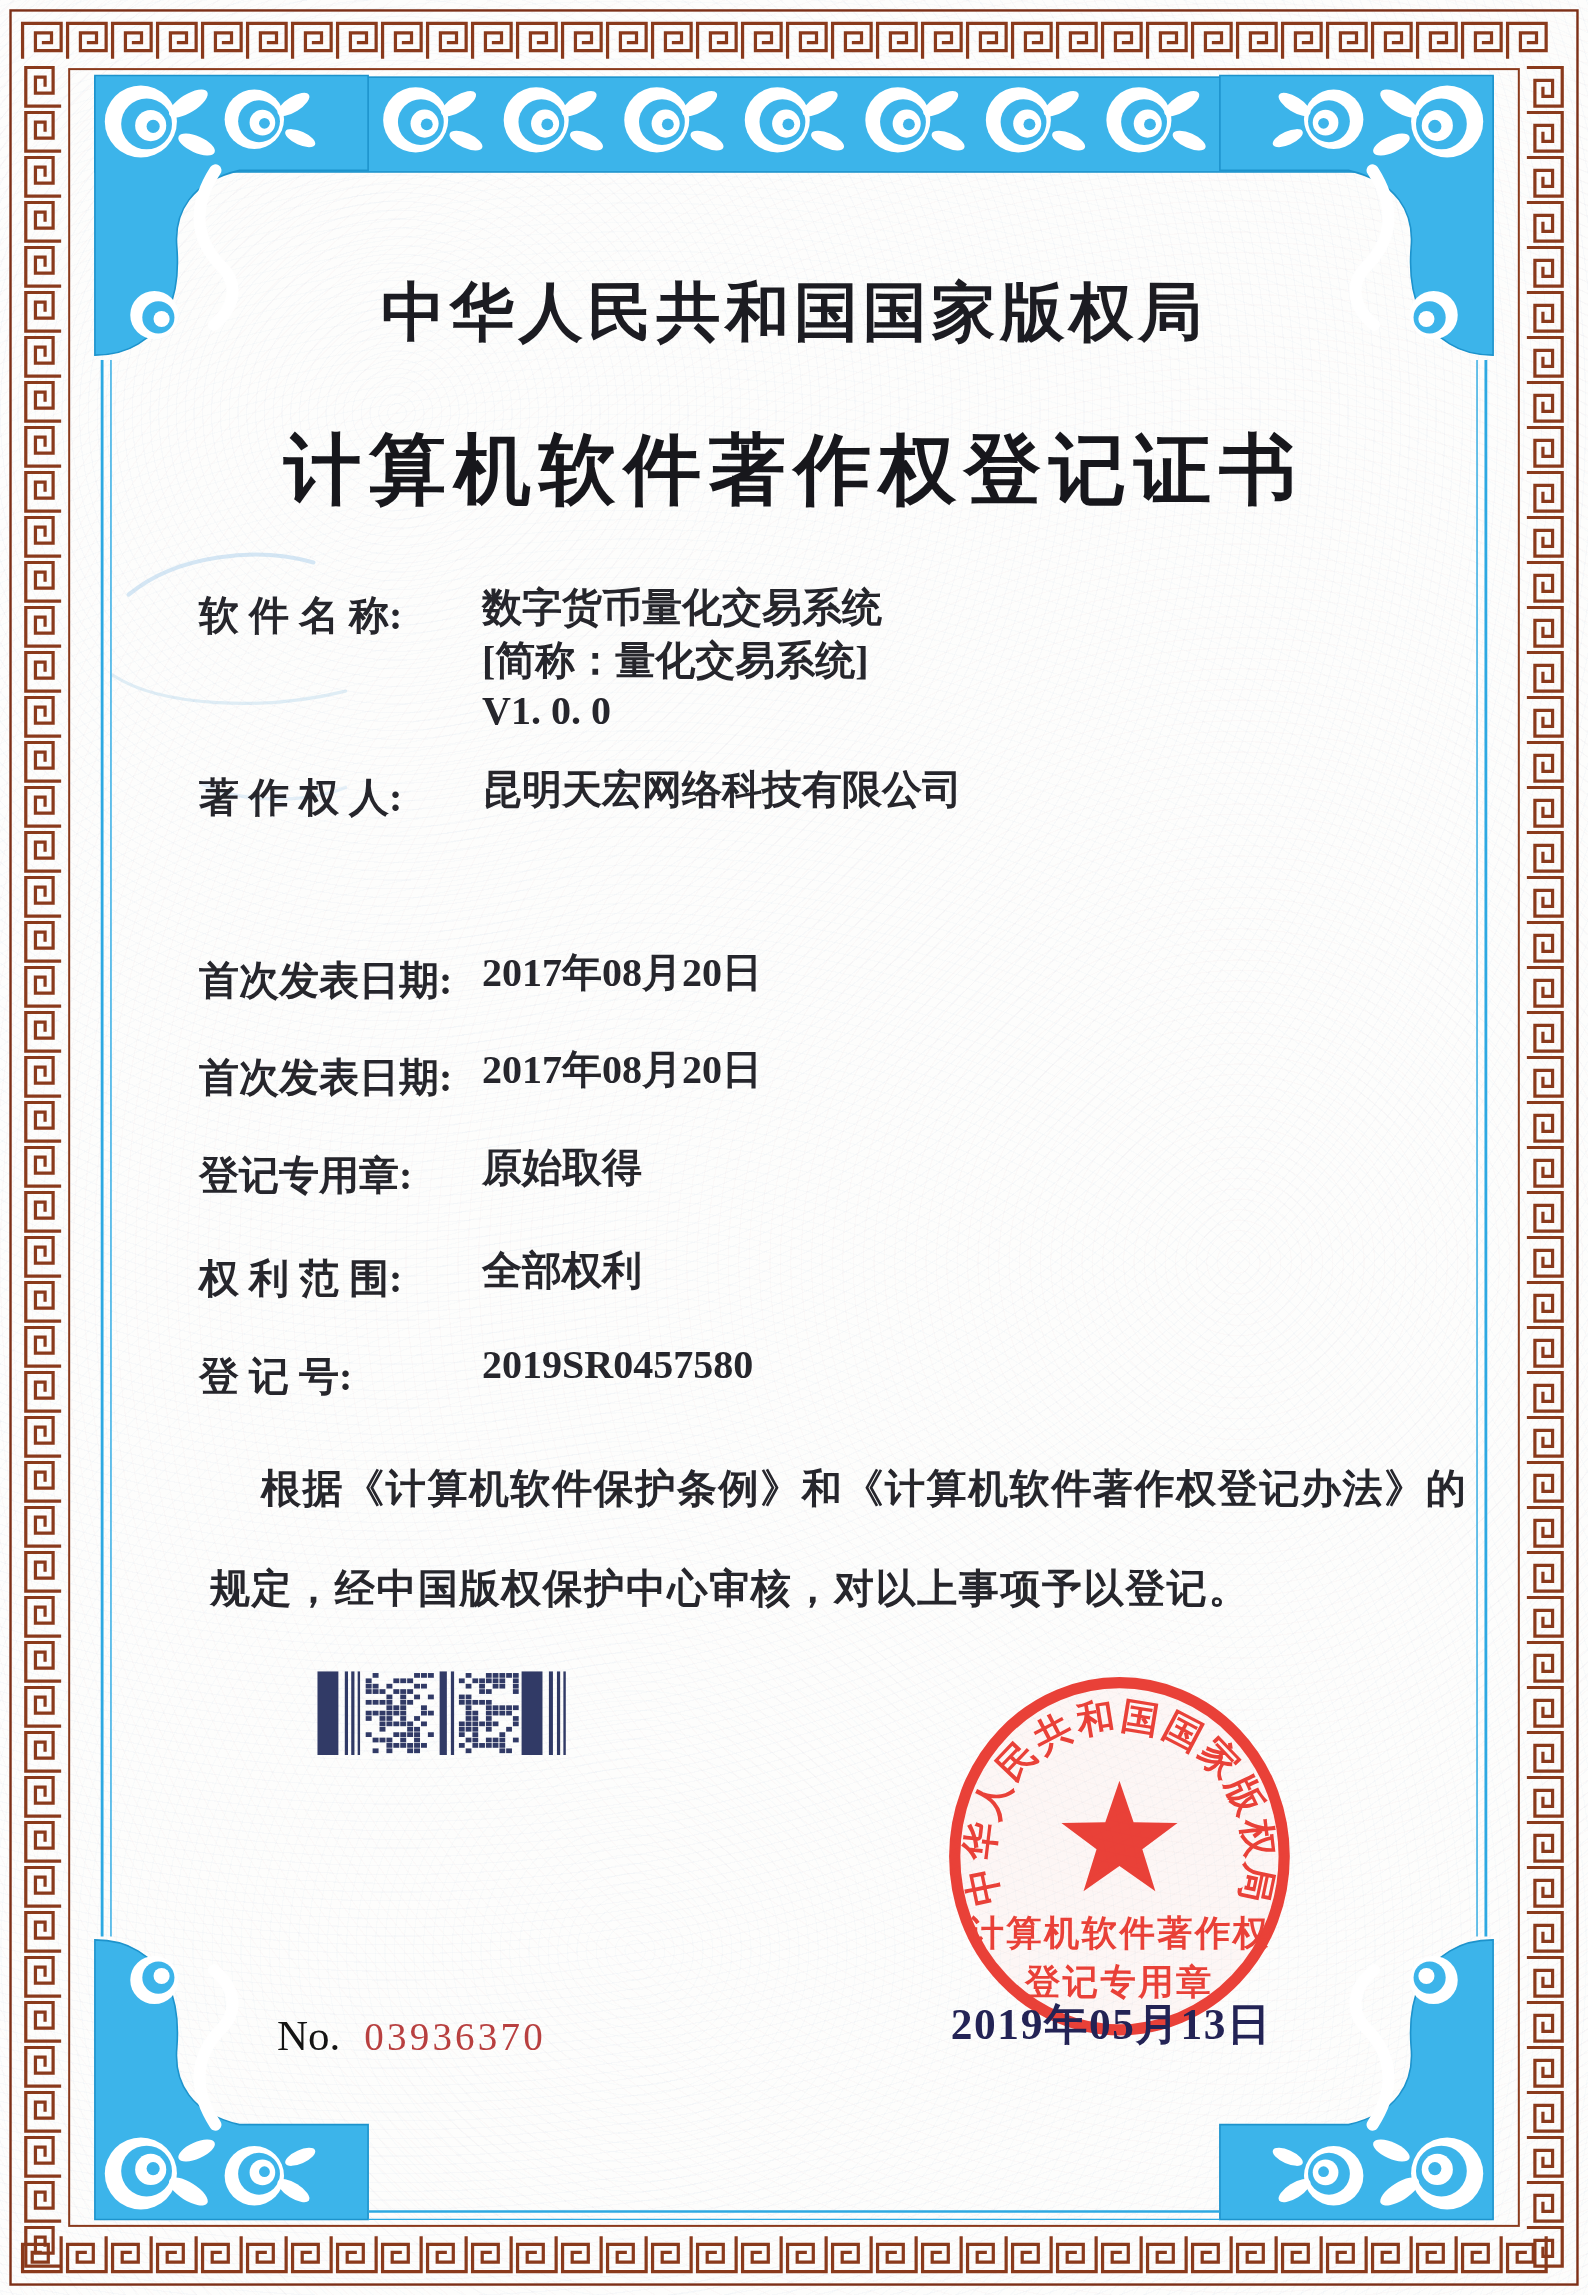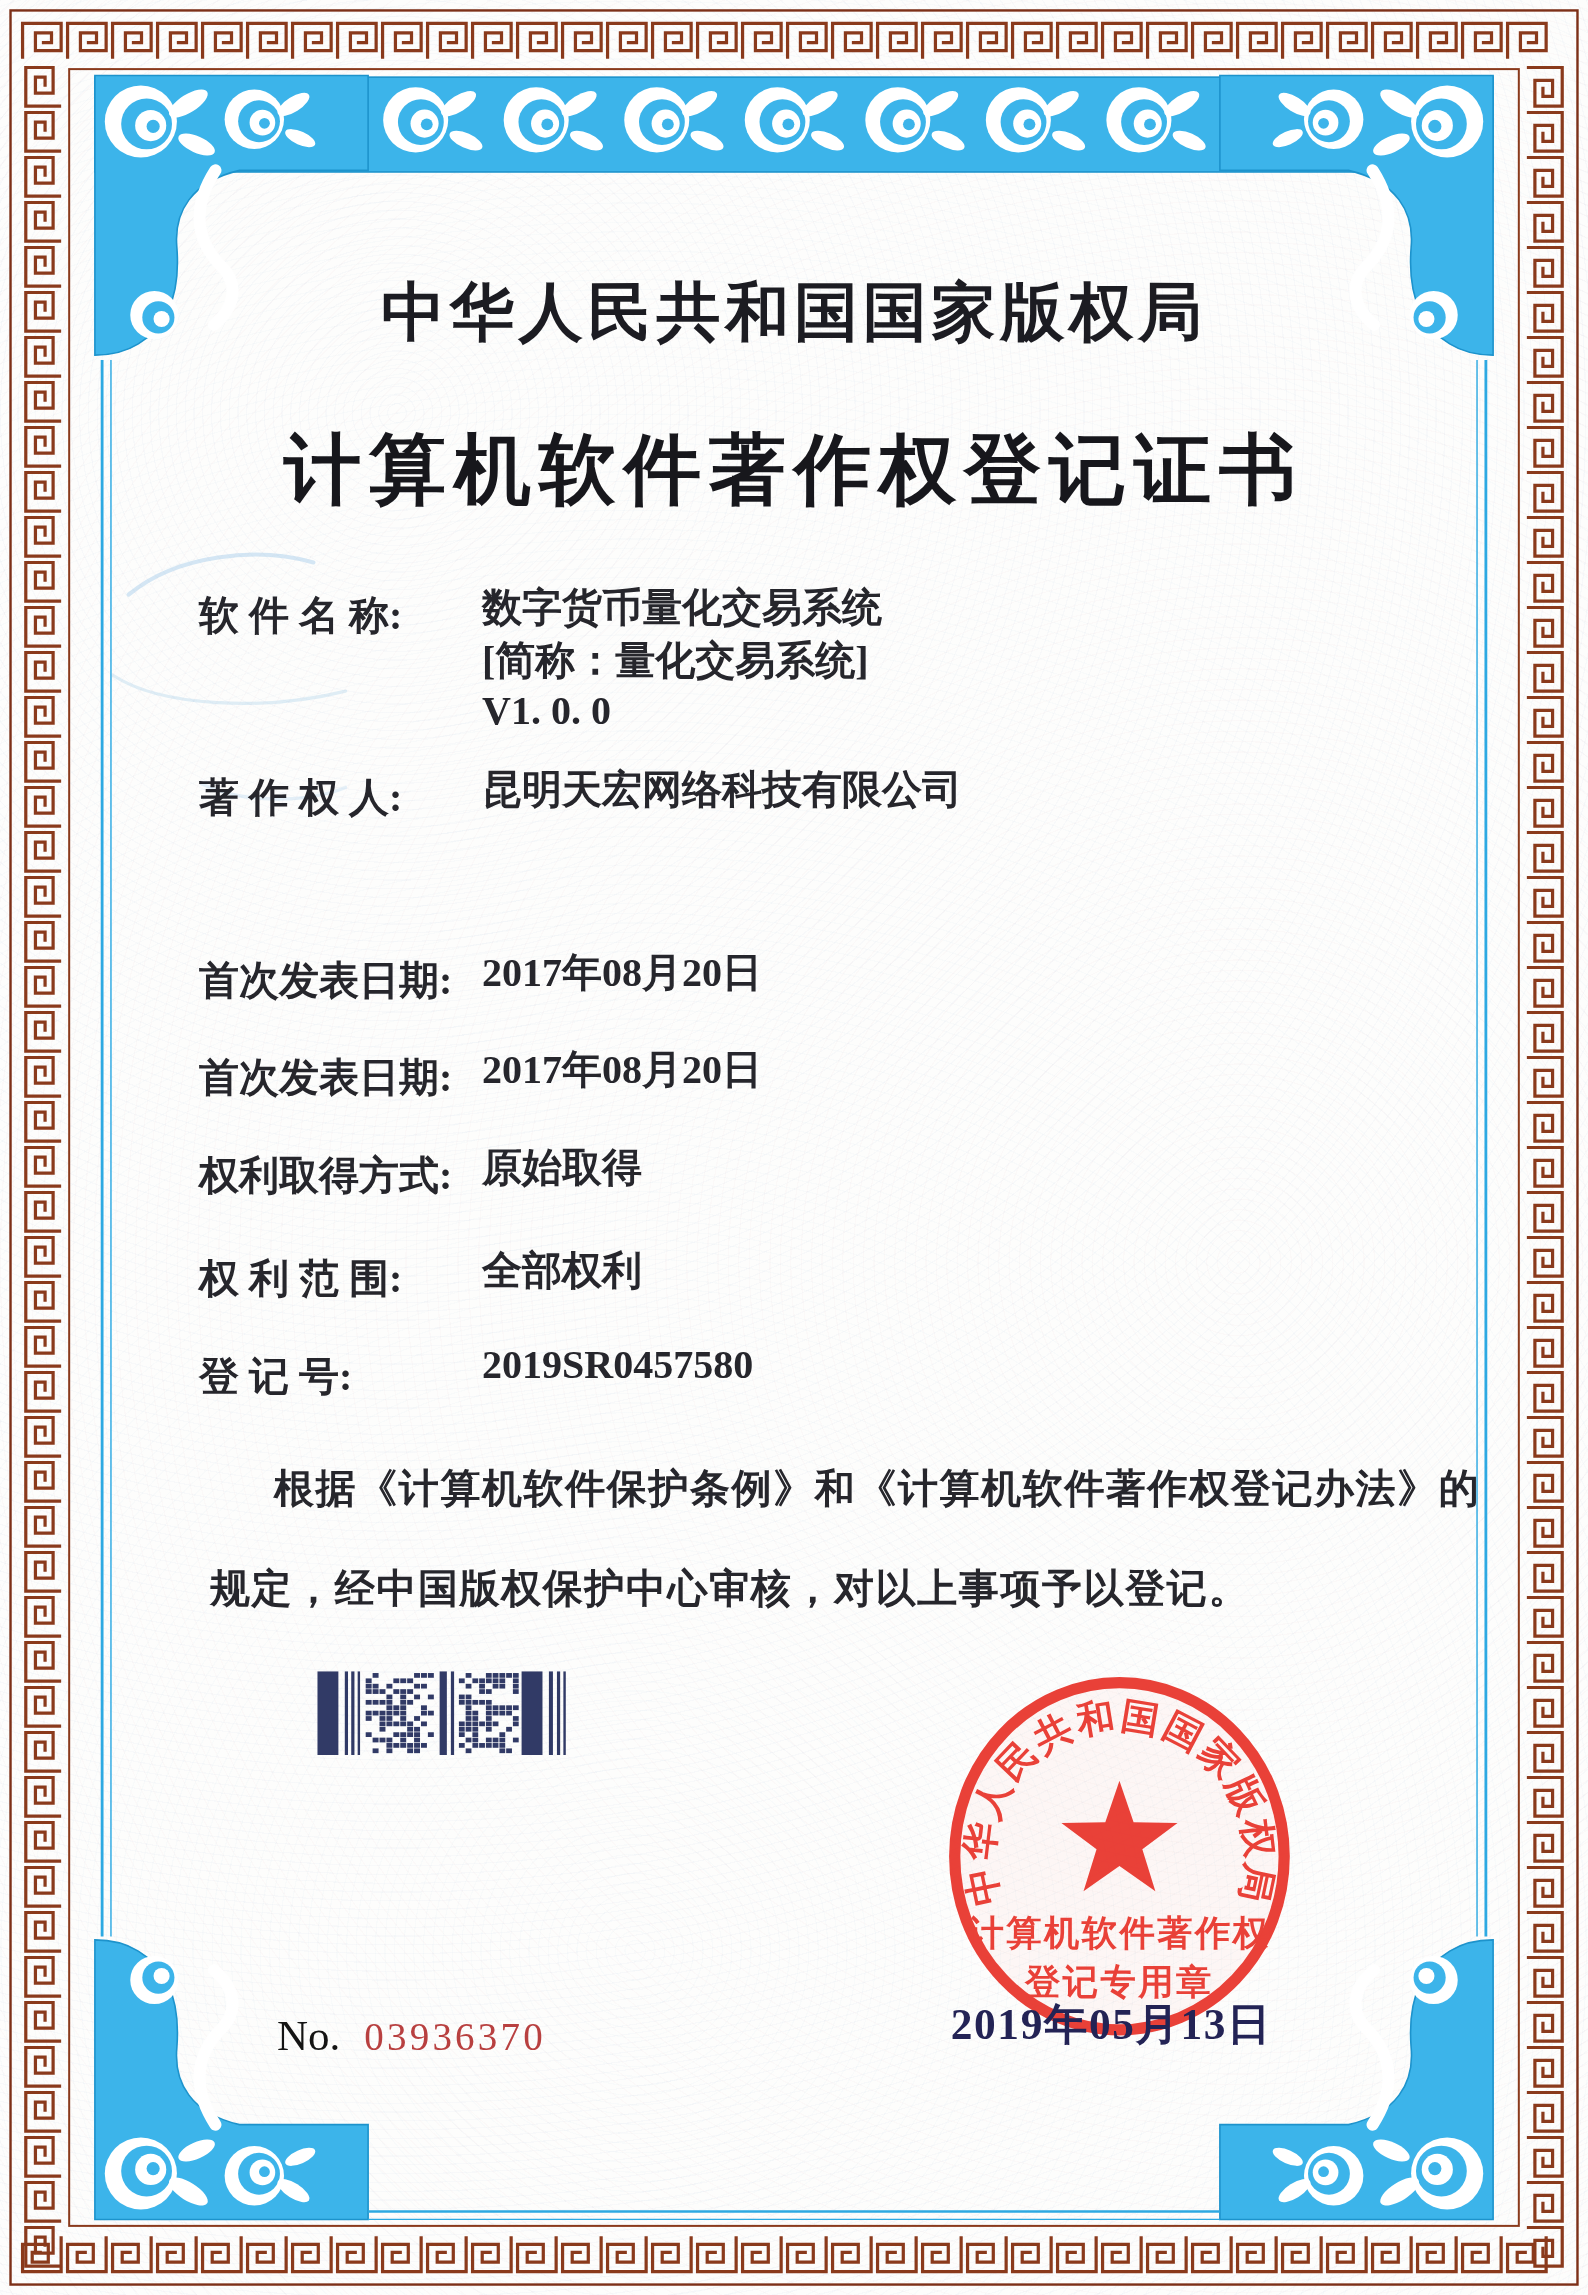--- a/index.html
+++ b/index.html
@@ -461,33 +461,33 @@
     </div>
     <div class="abs frow" style="top:937px;">
       <span class="lbl">首次发表日期:</span>
       <span class="val">2017年08月20日</span>
     </div>
     <div class="abs frow" style="top:1034px;">
       <span class="lbl">首次发表日期:</span>
       <span class="val">2017年08月20日</span>
     </div>
     <div class="abs frow" style="top:1132px;">
-      <span class="lbl">权利取得方式:</span>
+      <span class="lbl">登记专用章:</span>
       <span class="val">原始取得</span>
     </div>
     <div class="abs frow" style="top:1235px;">
       <span class="lbl">权 利 范 围:</span>
       <span class="val">全部权利</span>
     </div>
     <div class="abs frow" style="top:1333px;">
       <span class="lbl">登   记   号:</span>
       <span class="val">2019SR0457580</span>
     </div>
 
-    <div class="abs stmt" style="top:1461px;left:261px;margin-left:13px;">根据《计算机软件保护条例》和《计算机软件著作权登记办法》的</div>
+    <div class="abs stmt" style="top:1461px;left:261px;">根据《计算机软件保护条例》和《计算机软件著作权登记办法》的</div>
     <div class="abs stmt" style="top:1561px;left:210px;">规定，经中国版权保护中心审核，对以上事项予以登记。</div>
 
     <div class="abs no-line">
       <span>No.</span><span class="num">03936370</span>
     </div>
   </div>
 </div>
 
 
 </body></html>

